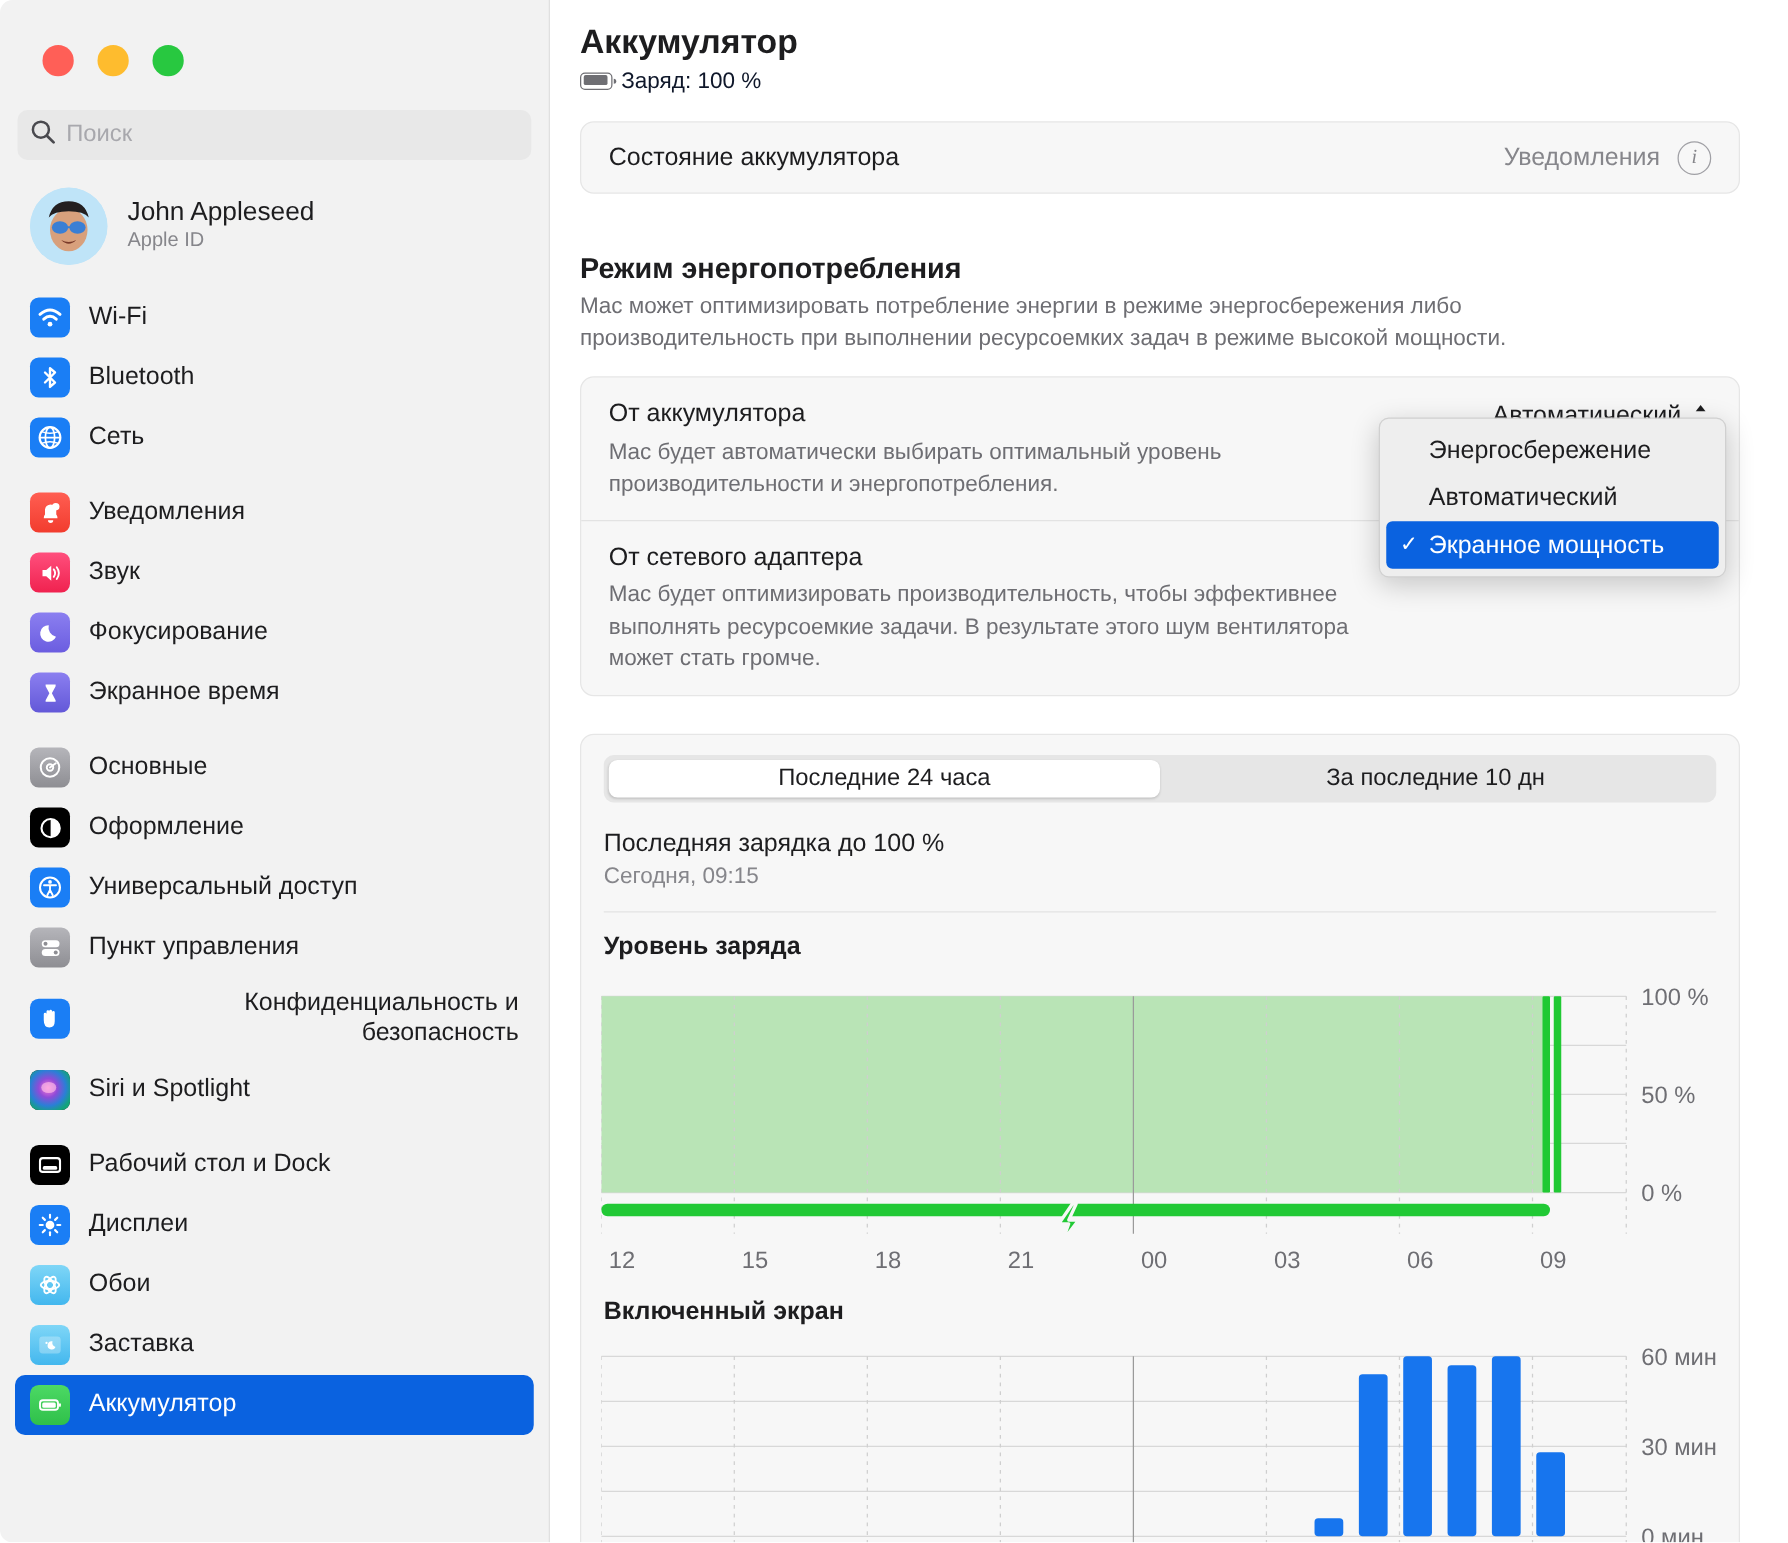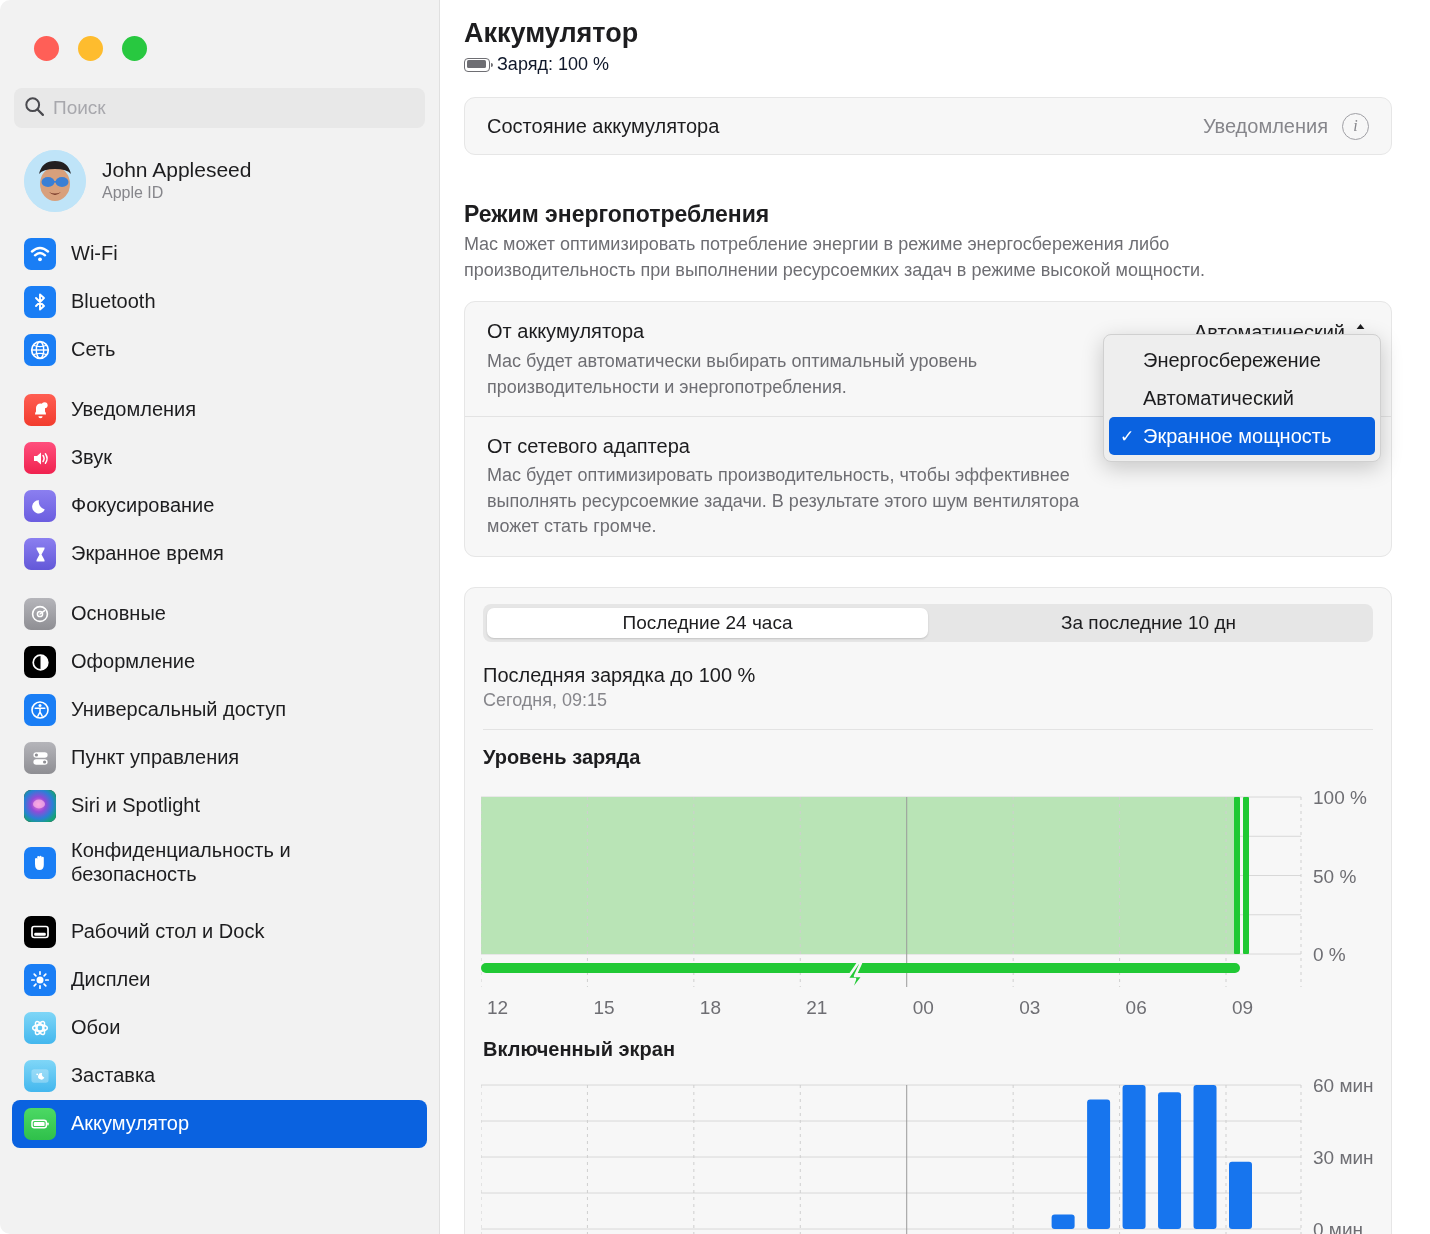--- a/index.html
+++ b/index.html
@@ -64,21 +64,21 @@
   }
   .avatar {
     width: 62px; height: 62px; border-radius: 50%;
     background: #bfe4f8;
     position: relative; overflow: hidden;
     flex: 0 0 62px;
   }
   .acc-name { font-size: 21px; color: #1d1d1f; line-height: 1.15; }
   .acc-sub { font-size: 16px; color: #86868b; line-height: 1.3; margin-top: 1px; }
 
-  .nav { margin-top: 18px; padding: 0 12px; }
+  .nav { margin-top: 18px; padding: 0 12px; text-align: right; }
   .nav-group { margin-bottom: 12px; }
   .nav-item {
     display: flex; align-items: center; gap: 15px;
     height: 48px;
     padding: 0 12px;
     border-radius: 8px;
     cursor: default;
   }
   .nav-item.tall { height: 66px; align-items: center; }
   .nav-item.selected { background: #0a62e0; }
@@ -363,45 +363,45 @@
         <div class="nav-item">
           <span class="ico" style="background:linear-gradient(180deg,#b5b5ba,#8e8e93);">
             <svg width="21" height="21" viewBox="0 0 21 21">
               <rect x="3.4" y="4.2" width="14.2" height="5.6" rx="2.8" fill="#fff"></rect>
               <circle cx="6.4" cy="7" r="1.6" fill="#8e8e93"></circle>
               <rect x="3.4" y="11.2" width="14.2" height="5.6" rx="2.8" fill="#fff"></rect>
               <circle cx="14.6" cy="14" r="1.6" fill="#8e8e93"></circle>
             </svg>
           </span>
           <span class="nav-label">Пункт управления</span>
+        </div>
+        <div class="nav-item tall">
+          <span class="ico" style="background:#1a7ef5;">
+            <svg width="20" height="20" viewBox="0 0 20 20">
+              <path d="M5 11 V6.2 a1.1 1.1 0 0 1 2.2 0 V4.2 a1.1 1.1 0 0 1 2.2 0 V3.8 a1.1 1.1 0 0 1 2.2 0 V4.8 a1.1 1.1 0 0 1 2.2 0 V12 q0 5 -4.3 5 q-4.5 0 -4.5 -6z" fill="#fff"></path>
+            </svg>
+          </span>
+          <span class="nav-label">Конфиденциальность и безопасность</span>
         </div>
         <div class="nav-item">
           <span class="ico" style="background:#1d1020;">
             <svg width="32" height="32" viewBox="0 0 32 32">
               <defs>
                 <radialGradient id="sg" cx="45%" cy="45%" r="62%">
                   <stop offset="0%" stop-color="#ff7ad1"></stop>
                   <stop offset="38%" stop-color="#8f4bd8"></stop>
                   <stop offset="72%" stop-color="#2a7fd6"></stop>
                   <stop offset="100%" stop-color="#14a37a"></stop>
                 </radialGradient>
               </defs>
               <rect width="32" height="32" rx="7" fill="url(#sg)"></rect>
               <ellipse cx="15" cy="14" rx="6" ry="4.4" fill="#ffc0ea" opacity=".65"></ellipse>
             </svg>
           </span>
           <span class="nav-label">Siri и Spotlight</span>
-        </div>
-        <div class="nav-item tall">
-          <span class="ico" style="background:#1a7ef5;">
-            <svg width="20" height="20" viewBox="0 0 20 20">
-              <path d="M5 11 V6.2 a1.1 1.1 0 0 1 2.2 0 V4.2 a1.1 1.1 0 0 1 2.2 0 V3.8 a1.1 1.1 0 0 1 2.2 0 V4.8 a1.1 1.1 0 0 1 2.2 0 V12 q0 5 -4.3 5 q-4.5 0 -4.5 -6z" fill="#fff"></path>
-            </svg>
-          </span>
-          <span class="nav-label">Конфиденциальность и безопасность</span>
         </div>
       </div>
 
       <div class="nav-group">
         <div class="nav-item">
           <span class="ico" style="background:#000;">
             <svg width="22" height="22" viewBox="0 0 22 22">
               <rect x="3" y="5.5" width="16" height="11" rx="2.2" fill="none" stroke="#fff" stroke-width="1.7"></rect>
               <rect x="5.2" y="11.8" width="11.6" height="3" rx="1.3" fill="#fff"></rect>
             </svg>

